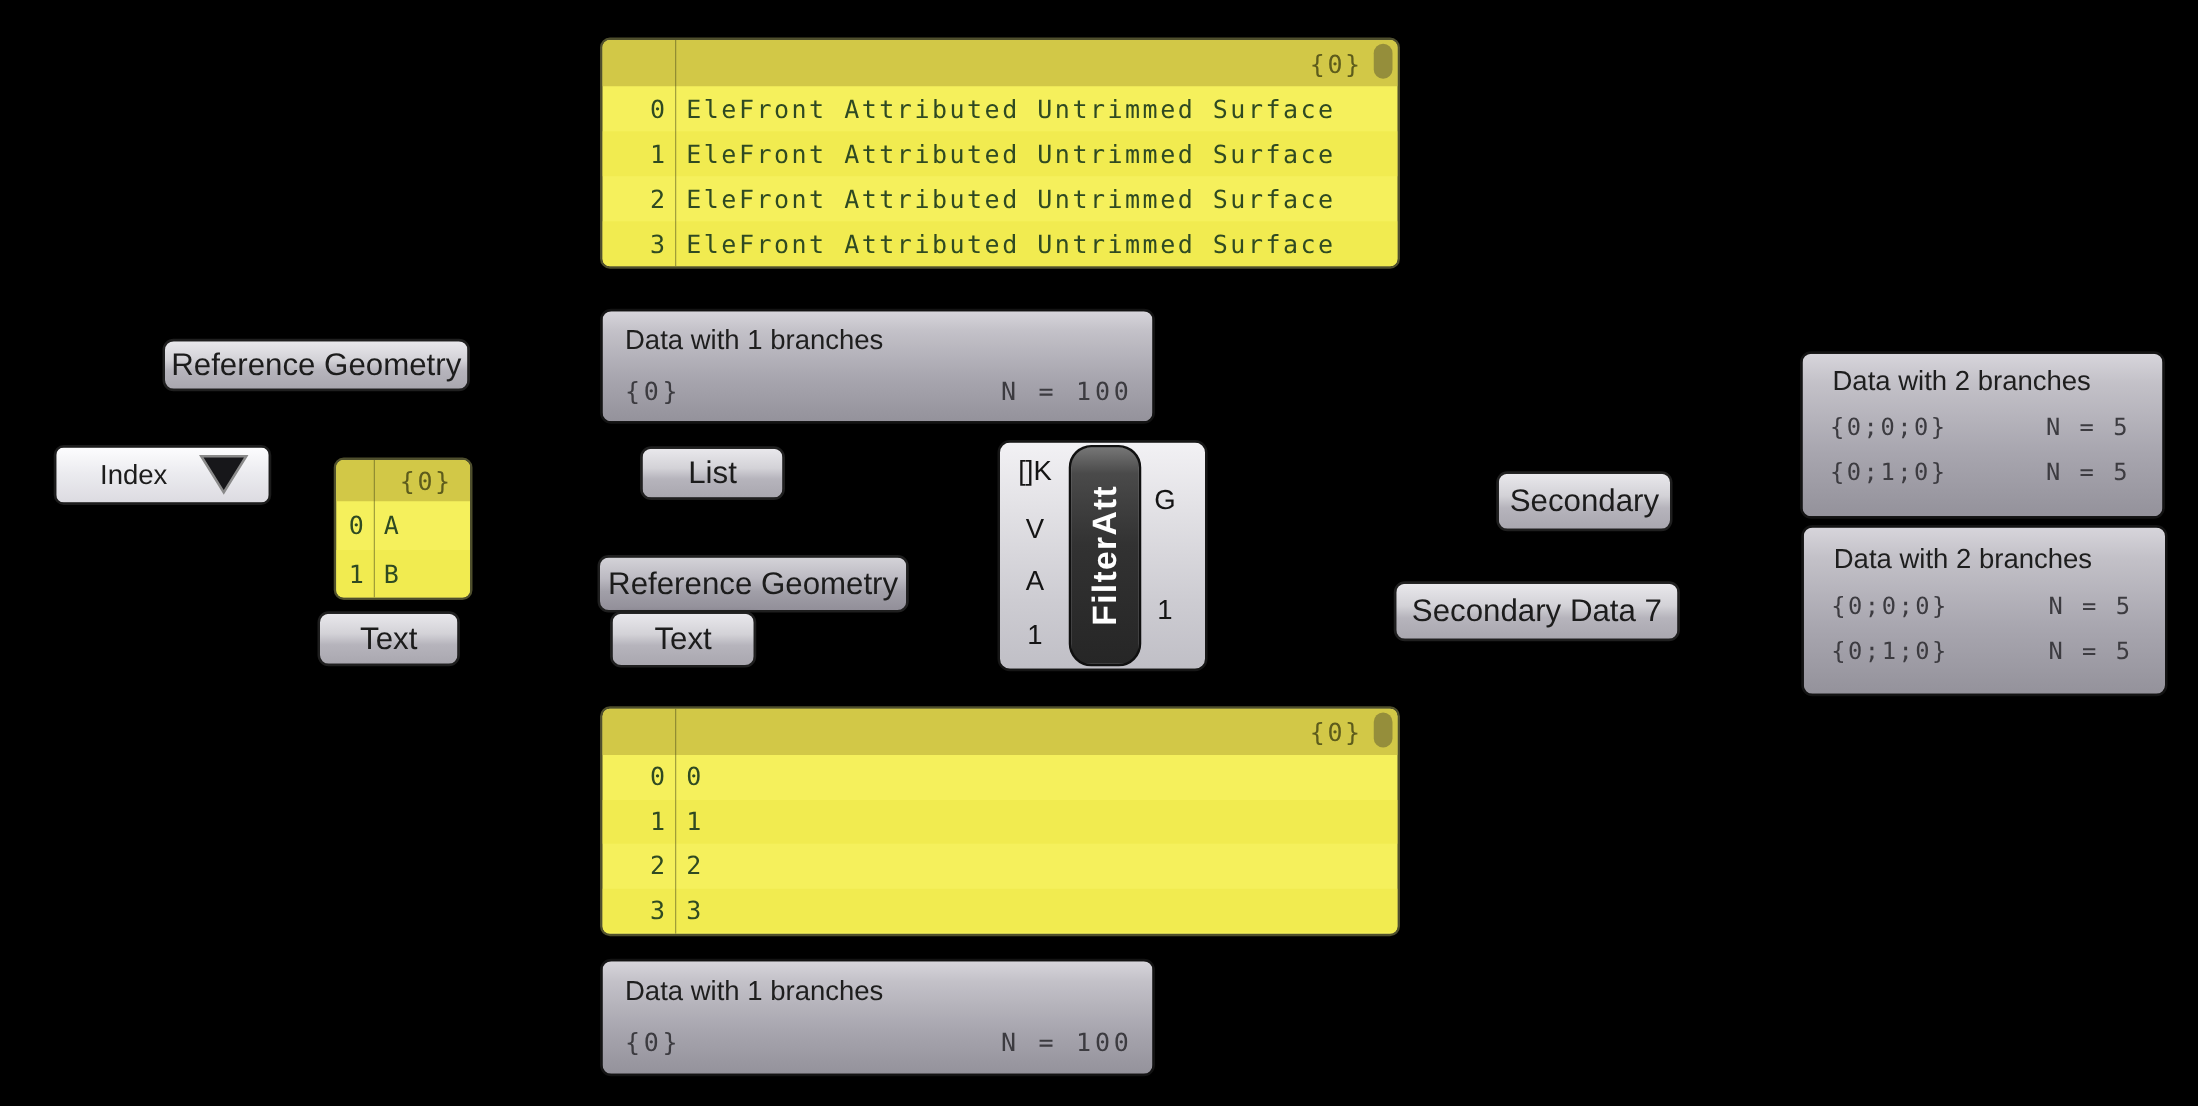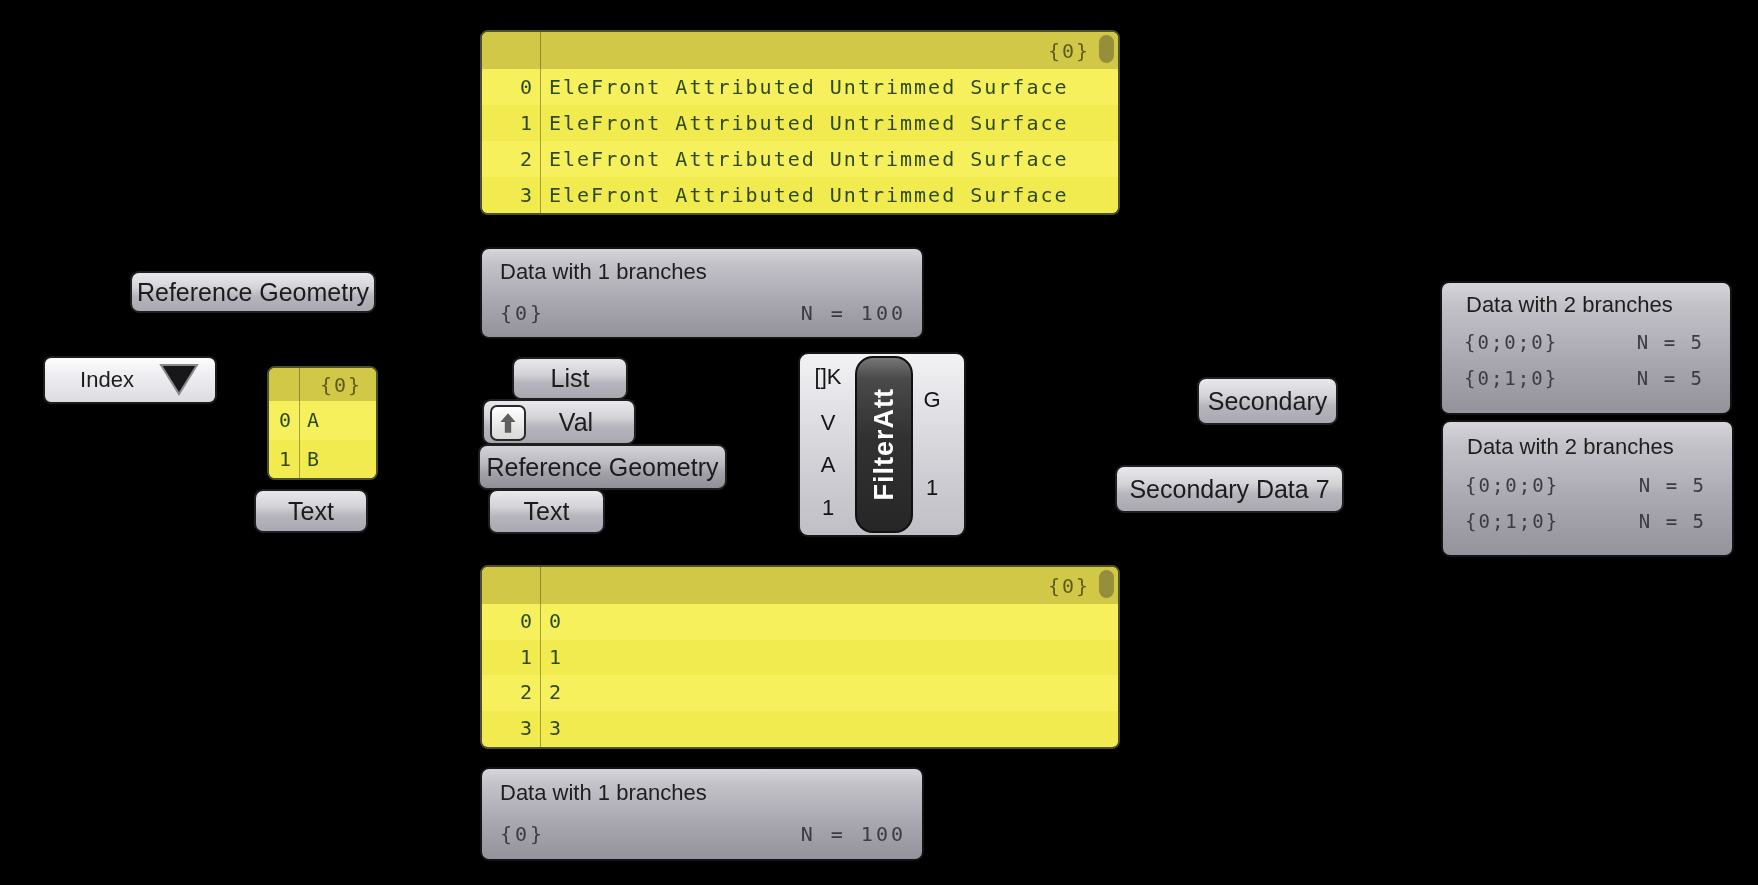--- a/index.html
+++ b/index.html
@@ -151,28 +151,20 @@
     <div class="dot r" style="top:12px;"></div>
     <span>Text</span>
   </div>
 
   <div class="cap" style="left:478px;top:357px;width:112px;height:39px;margin-left:34px;">
     <div class="dot l" style="top:11px;"></div>
     <div class="dot r" style="top:11px;"></div>
     <span>List</span>
   </div>
 
-  <div class="cap" style="left:482px;top:399px;width:150px;height:42px;">
-    <div class="dot l" style="top:13px;"></div>
-    <div class="dot r" style="top:13px;"></div>
-    <div class="valicon">
-      <div class="uparrow"></div>
-    </div>
-    <span style="padding-left:34px;">Val</span>
-  </div>
 
   <div class="cap cap-dark" style="left:478px;top:444px;width:245px;height:42px;">
     <div class="dot l" style="top:13px;"></div>
     <div class="dot r" style="top:13px;"></div>
     <span>Reference Geometry</span>
   </div>
 
   <div class="cap" style="left:488px;top:489px;width:113px;height:41px;">
     <div class="dot l" style="top:12px;"></div>
     <div class="dot r" style="top:12px;"></div>

